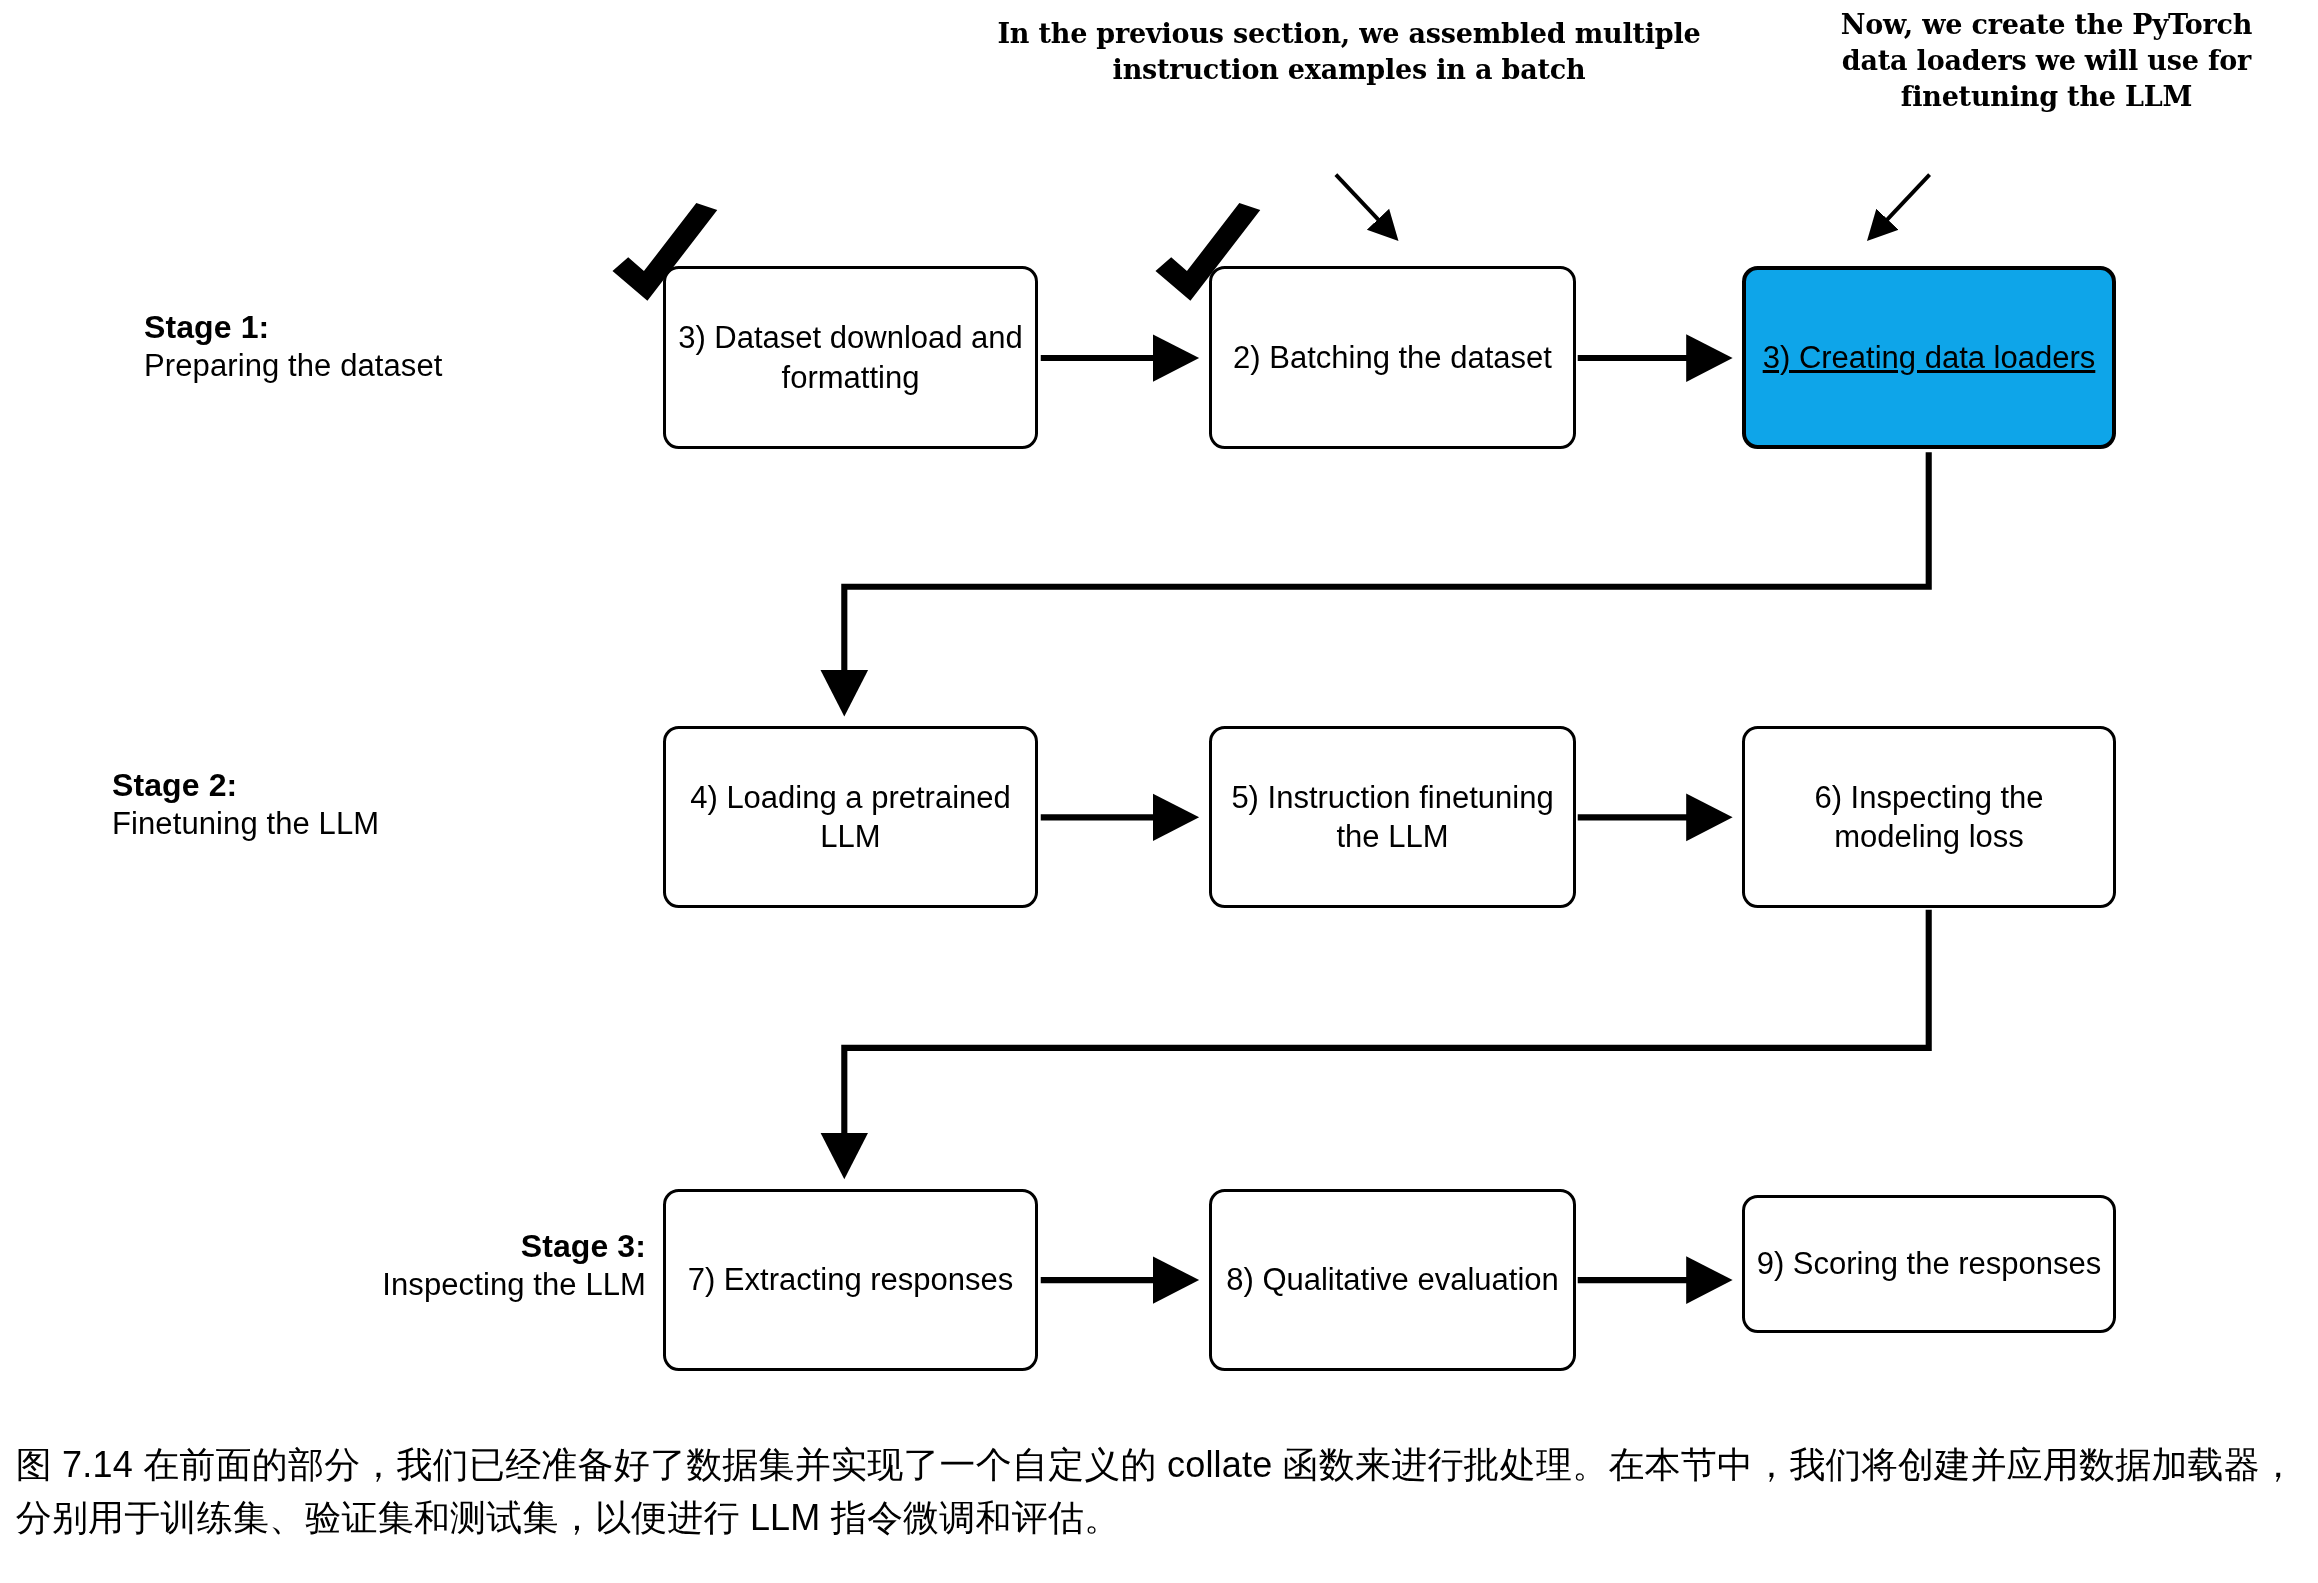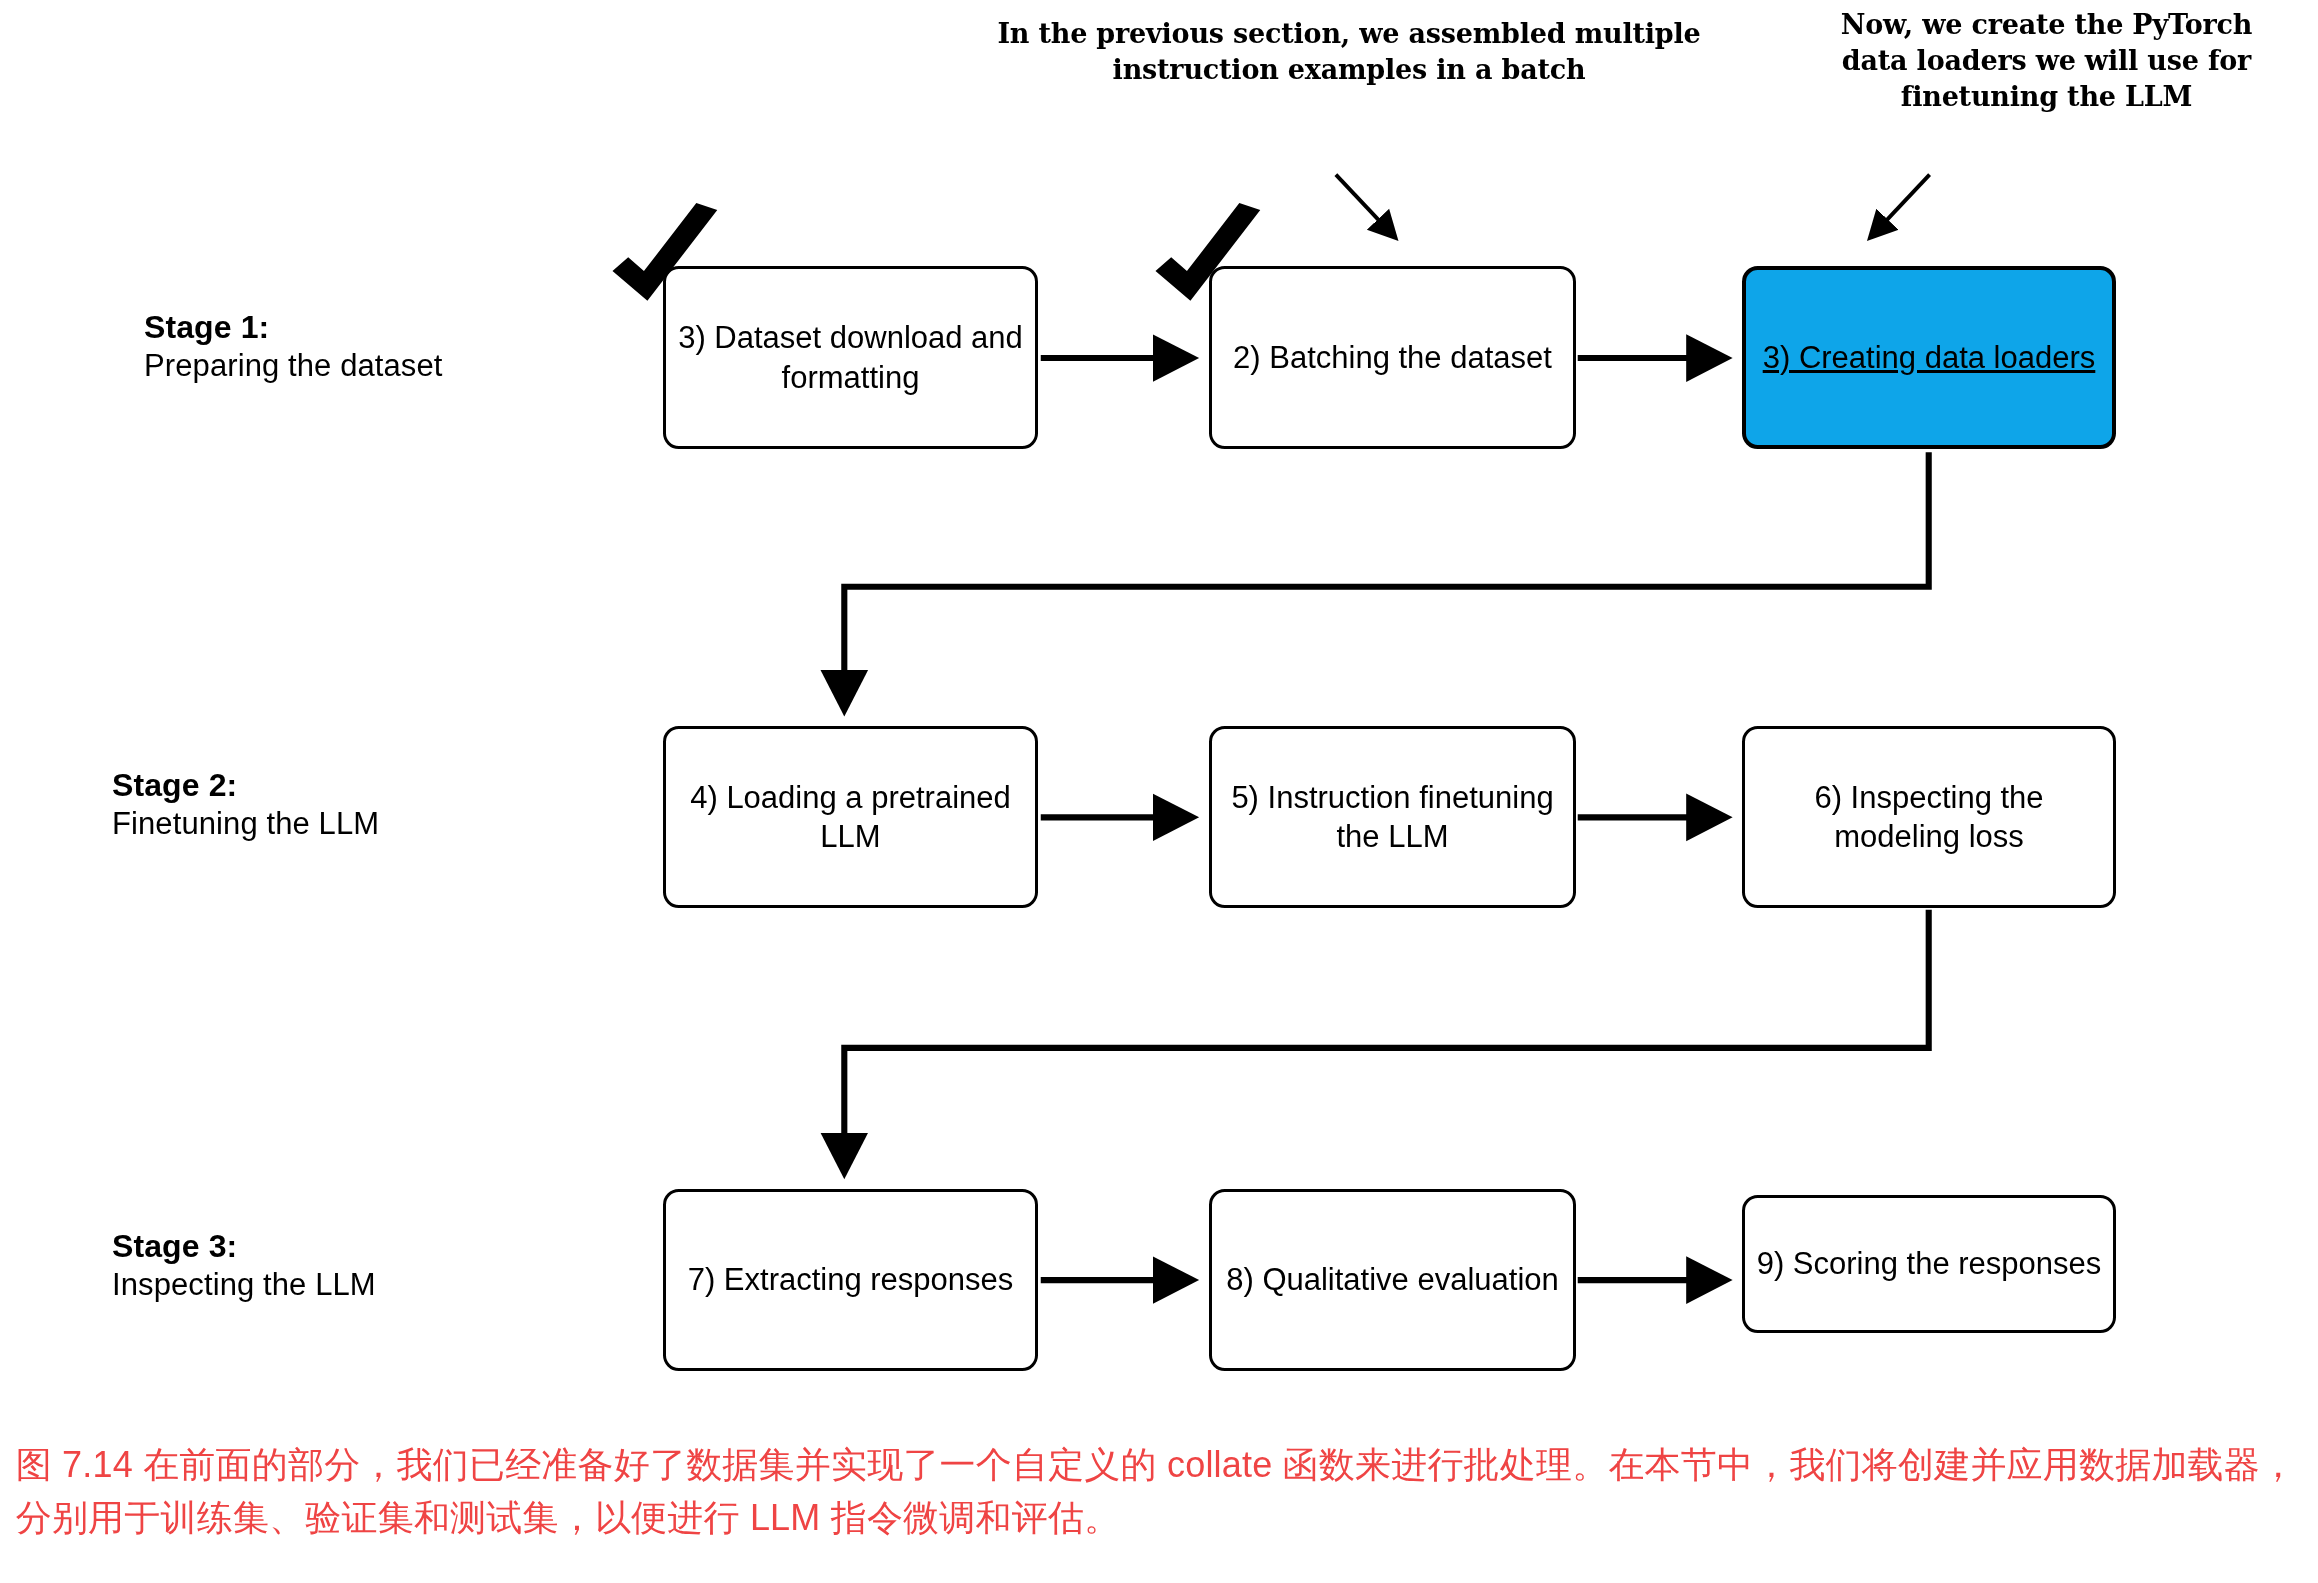--- a/index.html
+++ b/index.html
@@ -61,21 +61,21 @@
   }
   .stage-label .t2 {
     font-size: 31px;
     font-weight: normal;
     display: block;
     line-height: 1.22;
     letter-spacing: 0.1px;
   }
   #stage-1-label { left: 112px; top: 308px; margin-left: 32px; }
   #stage-2-label { left: 112px; top: 766px; }
-  #stage-3-label { left: 112px; top: 1227px; }
+  #stage-3-label { left: 122px; top: 1227px; text-align: right; }
 
   
   .node-box {
     position: absolute;
     box-sizing: border-box;
     border: 3.1px solid #000000;
     border-radius: 15.7px;
     background: #ffffff;
     display: flex;
     align-items: center;
@@ -115,21 +115,21 @@
 
   
   #caption {
     position: absolute;
     left: 15.7px;
     top: 1439px;
     width: 2287px;
     font-family: "Liberation Sans", sans-serif;
     font-size: 36px;
     line-height: 1.46;
-    color: #ef4444;
+    color: #000000;
     text-align: left;
     letter-spacing: 0.2px;
   }
 </style>
 </head>
 <body>
 
 <div class="canvas">
 
   <svg class="canvas" viewBox="0 0 2656 1814" width="2319" height="1584" style="position:absolute;left:0;top:0;pointer-events:none;">

